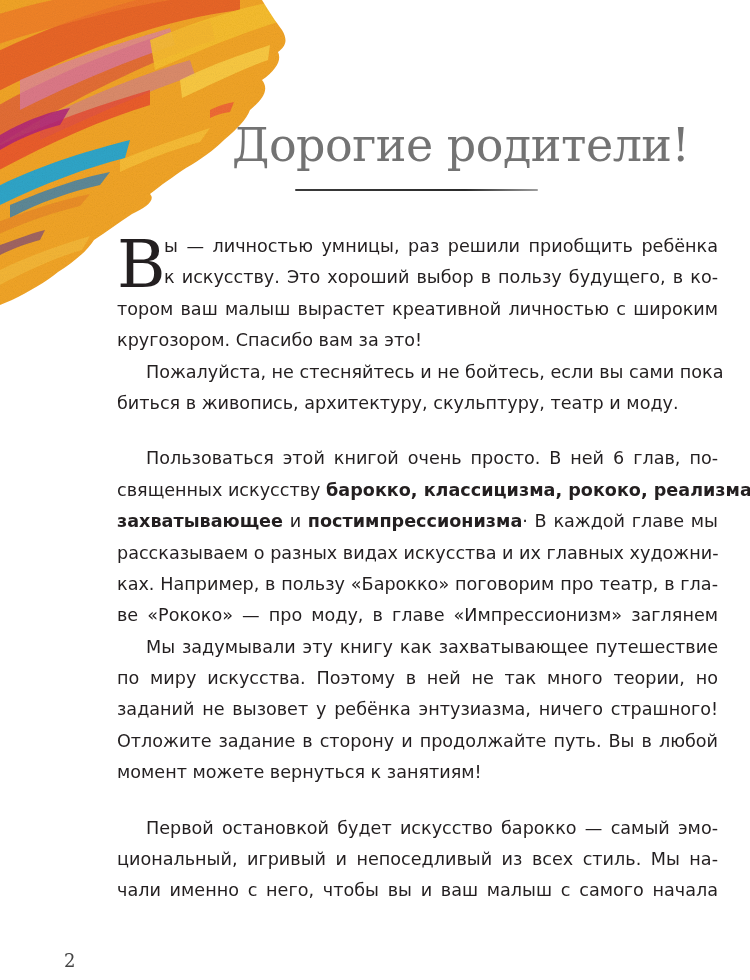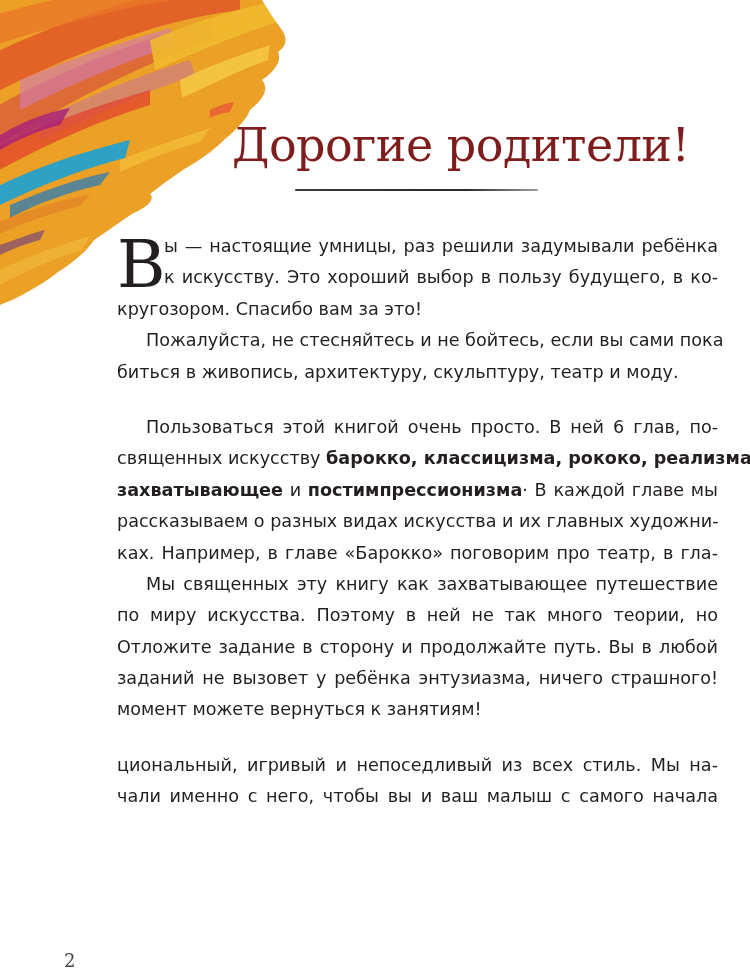--- a/index.html
+++ b/index.html
@@ -25,21 +25,21 @@
   }
   .title {
     position: absolute;
     left: 232px;
     top: 118px;
     width: 420px;
     font-family: "DejaVu Serif", "Liberation Serif", serif;
     font-size: 46px;
     font-weight: normal;
     letter-spacing: -0.5px;
-    color: #7f1d1d;
+    color: #737373;
     margin: 0;
     white-space: nowrap;
   }
   .title-rule {
     position: absolute;
     left: 295px;
     top: 189px;
     width: 243px;
     height: 2px;
     background: linear-gradient(to right, #3a3a3a 0%, #2b2b2b 70%, rgba(60,60,60,0.5) 100%);
@@ -134,51 +134,54 @@
   </g>
 </svg>
 
 <h1 class="title">Дорогие родители!</h1>
 <div class="title-rule"></div>
 
 <div class="body-text">
 
   <div style="position:relative;">
     <span class="dropcap">В</span>
-    <span class="line dropcap-line">ы — настоящие умницы, раз решили задумывали ребёнка</span>
+    <span class="line dropcap-line">ы — личностью умницы, раз решили приобщить ребёнка</span>
     <span class="line dropcap-line">к искусству. Это хороший выбор в пользу будущего, в ко-</span>
+    <span class="line">тором ваш малыш вырастет креативной личностью с широким</span>
     <span class="line last">кругозором. Спасибо вам за это!</span>
   </div>
 
   <div>
     <span class="line indent">Пожалуйста, не стесняйтесь и не бойтесь, если вы сами пока</span>
     <span class="line last">биться в живопись, архитектуру, скульптуру, театр и моду.</span>
   </div>
 
   <div class="gap"></div>
 
   <div>
     <span class="line indent">Пользоваться этой книгой очень просто. В ней 6 глав, по-</span>
     <span class="line"><span>священных искусству</span> <b>барокко, классицизма, рококо, реализма,</b></span>
     <span class="line"><b>захватывающее</b> <span>и</span> <b>постимпрессионизма</b><span>· В каждой главе мы</span></span>
     <span class="line">рассказываем о разных видах искусства и их главных художни-</span>
-    <span class="line">ках. Например, в главе «Барокко» поговорим про театр, в гла-</span>
+    <span class="line">ках. Например, в пользу «Барокко» поговорим про театр, в гла-</span>
+    <span class="line">ве «Рококо» — про моду, в главе «Импрессионизм» заглянем</span>
   </div>
 
   <div>
-    <span class="line indent">Мы священных эту книгу как захватывающее путешествие</span>
+    <span class="line indent">Мы задумывали эту книгу как захватывающее путешествие</span>
     <span class="line">по миру искусства. Поэтому в ней не так много теории, но</span>
+    <span class="line">заданий не вызовет у ребёнка энтузиазма, ничего страшного!</span>
     <span class="line">Отложите задание в сторону и продолжайте путь. Вы в любой</span>
-    <span class="line">заданий не вызовет у ребёнка энтузиазма, ничего страшного!</span>
     <span class="line last">момент можете вернуться к занятиям!</span>
   </div>
 
   <div class="gap"></div>
 
   <div>
+    <span class="line indent">Первой остановкой будет искусство барокко — самый эмо-</span>
     <span class="line">циональный, игривый и непоседливый из всех стиль. Мы на-</span>
     <span class="line">чали именно с него, чтобы вы и ваш малыш с самого начала</span>
 
   </div>
 
 </div>
 
 <div class="page-number">2</div>
 
 </body></html>

